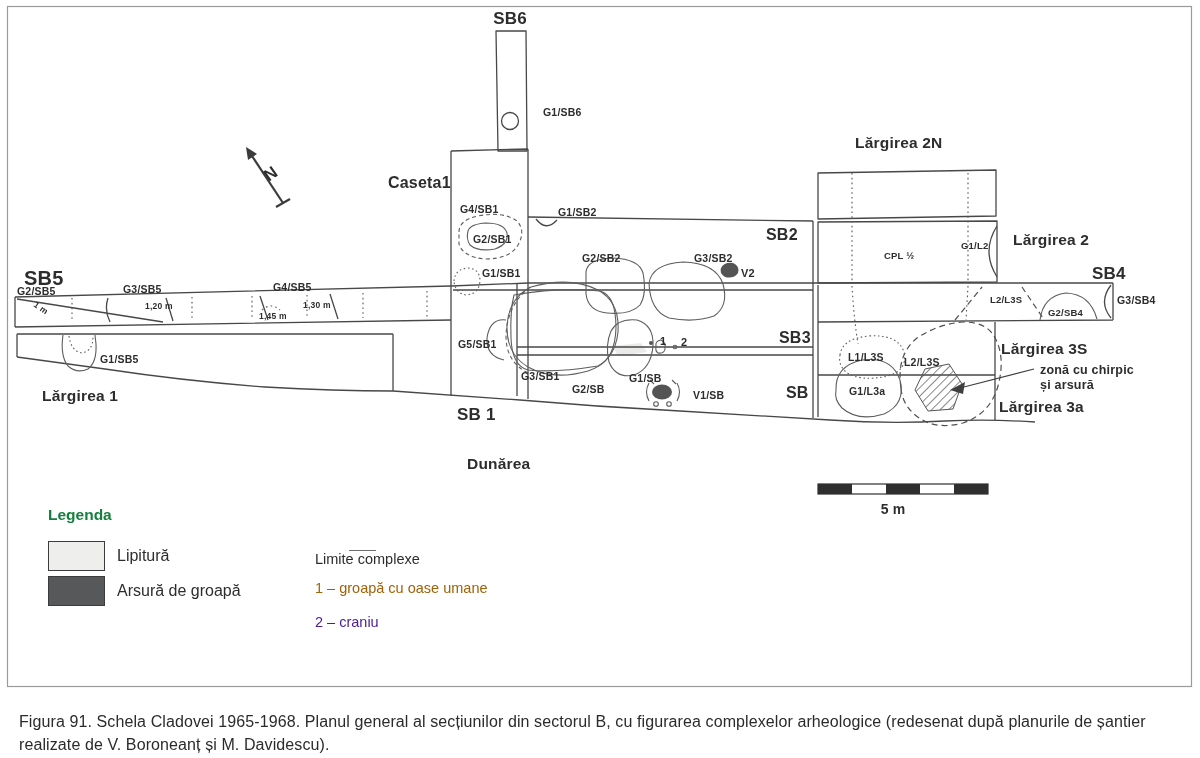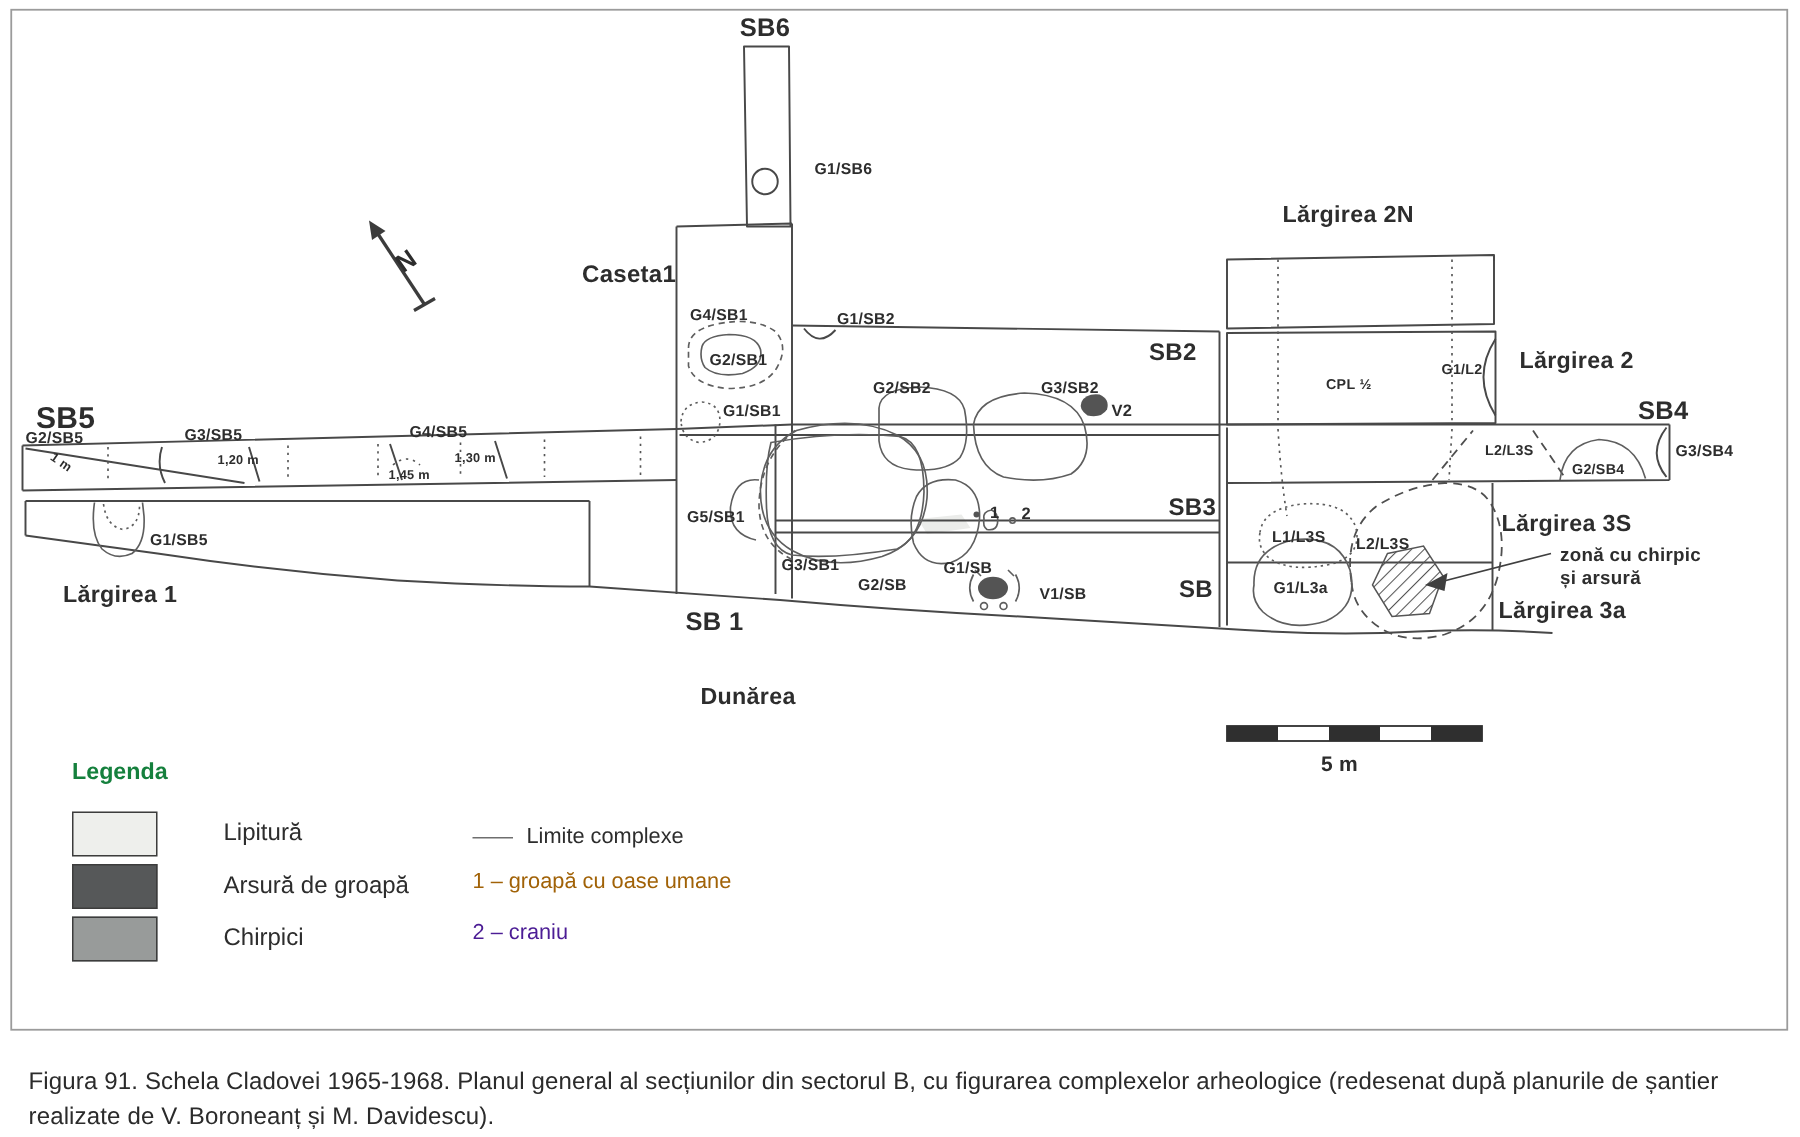--- a/index.html
+++ b/index.html
@@ -16,22 +16,22 @@
   .meas { font-size:8.5px; font-weight:600; }
   .note { font-size:12.5px; font-weight:600; }
   .mk  { font-size:11px; font-weight:700; }
   .s14 { font-size:14px; font-weight:600; }
 
   .legend { position:absolute; left:48px; top:506px; width:760px; }
   .legend-title { font-size:15.5px; font-weight:600; color:#15803d; }
   .legend-rows { margin-top:17px; }
   .legend-row { display:flex; align-items:center; height:30px; margin-bottom:5px; }
   .swatch { width:57px; height:30px; border:1px solid #3c3c3c; box-sizing:border-box; margin-right:12px; flex:none; }
-  .legend-label { font-size:16px; color:#2d2d2d; font-weight:400;margin-left:32px; }
-  .legend-note-line  { position:absolute; left:267px; top:44px;  font-size:14.5px; color:#2d2d2d; display:flex; align-items:center; }
+  .legend-label { font-size:16px; color:#2d2d2d; font-weight:400; }
+  .legend-note-line  { position:absolute; left:267px; top:44px;  font-size:14.5px; color:#2d2d2d; display:flex; align-items:center;flex-direction:column; }
   .legend-note-1 { position:absolute; left:267px; top:74px;  font-size:14.5px; color:#a16207; }
   .legend-note-2 { position:absolute; left:267px; top:108px; font-size:14.5px; color:#4c1d95; }
   .line-sample { display:inline-block; width:27px; height:0; border-top:1.5px solid #6e6e6e; margin-right:9px; }
 
   .caption { position:absolute; left:8px; top:700px; width:1186px; margin:11px;
              font-size:16px; line-height:1.42; color:#2b2b2b; letter-spacing:.1px; }
 </style>
 </head>
 <body>
 
@@ -189,24 +189,20 @@
     <div class="legend-title">Legenda</div>
     <div class="legend-rows">
       <div class="legend-row">
         <span class="swatch" style="background: rgb(238, 239, 236);"></span>
         <span class="legend-label">Lipitură</span>
       </div>
       <div class="legend-row">
         <span class="swatch" style="background: rgb(86, 88, 89);"></span>
         <span class="legend-label">Arsură de groapă</span>
       </div>
-      <div class="legend-row">
-        <span class="swatch" style="background: rgb(152, 155, 154);"></span>
-        <span class="legend-label">Chirpici</span>
-      </div>
     </div>
     <div class="legend-note-line">
       <span class="line-sample"></span>
       <span>Limite complexe</span>
     </div>
     <div class="legend-note-1">1 – groapă cu oase umane</div>
     <div class="legend-note-2">2 – craniu</div>
   </div>
 </div>
 

